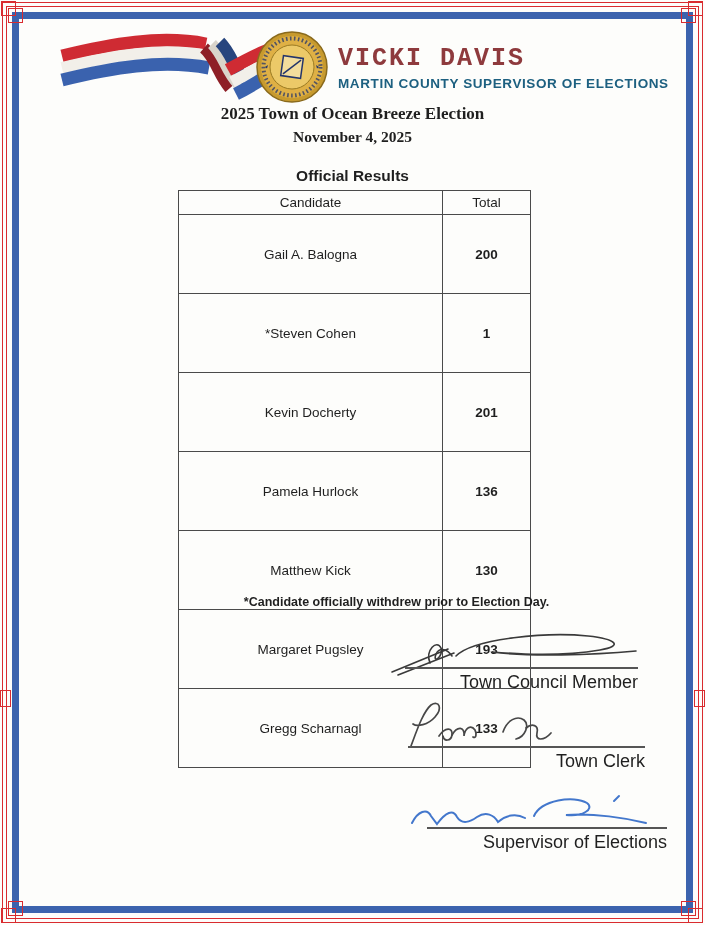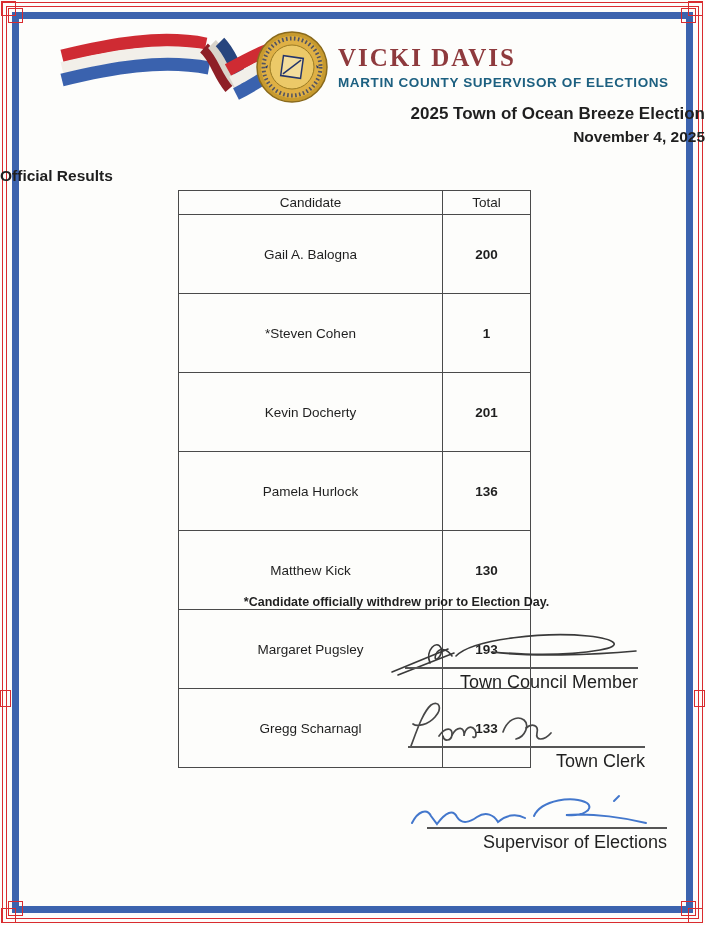--- a/index.html
+++ b/index.html
@@ -15,35 +15,35 @@
   .red-frame-outer{position:absolute;inset:2px;border:1.5px solid var(--border-red,#d92b2f);pointer-events:none;}
   .red-frame-inner{position:absolute;inset:6px;border:1px solid var(--border-red,#d92b2f);pointer-events:none;}
   .blue-frame{position:absolute;inset:12px;border:7px solid var(--border-blue,#3c63ae);pointer-events:none;}
   .corner{position:absolute;width:13px;height:13px;border:1.5px solid var(--border-red,#d92b2f);background:rgba(255,255,255,.0);pointer-events:none;}
   .tab{position:absolute;width:9px;height:15px;border:1.5px solid var(--border-red,#d92b2f);pointer-events:none;}
   
   .ribbon{position:absolute;left:56px;top:30px;}
   .seal{position:absolute;left:255px;top:30px;}
   .hdr-text{position:absolute;left:338px;top:44px;}
   .hdr-name{
-    font-family:Liberation Serif, serif;
+    font-family:Liberation Mono, monospace;
     font-size:25px;font-weight:700;letter-spacing:2px;
     color:var(--name-color,#8e3a3d);
   }
   .hdr-title{
     margin-top:3px;
     font-size:13.5px;font-weight:700;letter-spacing:0.6px;
     color:var(--title-color,#1d6080);
   }
   
-  .election-title{position:absolute;left:0;top:104px;width:705px;text-align:right;}
+  .election-title{position:absolute;left:0;top:104px;width:705px;text-align:center;font-family:Liberation Serif, serif;}
   .election-title .l1{font-size:17px;font-weight:700;}
   .election-title .l2{font-size:15.5px;font-weight:700;margin-top:4px;}
   
-  .results-heading{position:absolute;left:0;top:167px;width:705px;text-align:left;font-size:15.5px;font-weight:700;}
+  .results-heading{position:absolute;left:0;top:167px;width:705px;text-align:center;font-size:15.5px;font-weight:700;}
   table.results{
     position:absolute;left:178px;top:190px;width:352px;
     border-collapse:collapse;table-layout:fixed;
   }
   table.results th, table.results td{
     border:1px solid #4a4a4a;text-align:center;vertical-align:middle;
     font-size:13.5px;
   }
   table.results th{height:23px;font-weight:400;padding:0;}
   table.results td{height:54px;padding:12px;}

